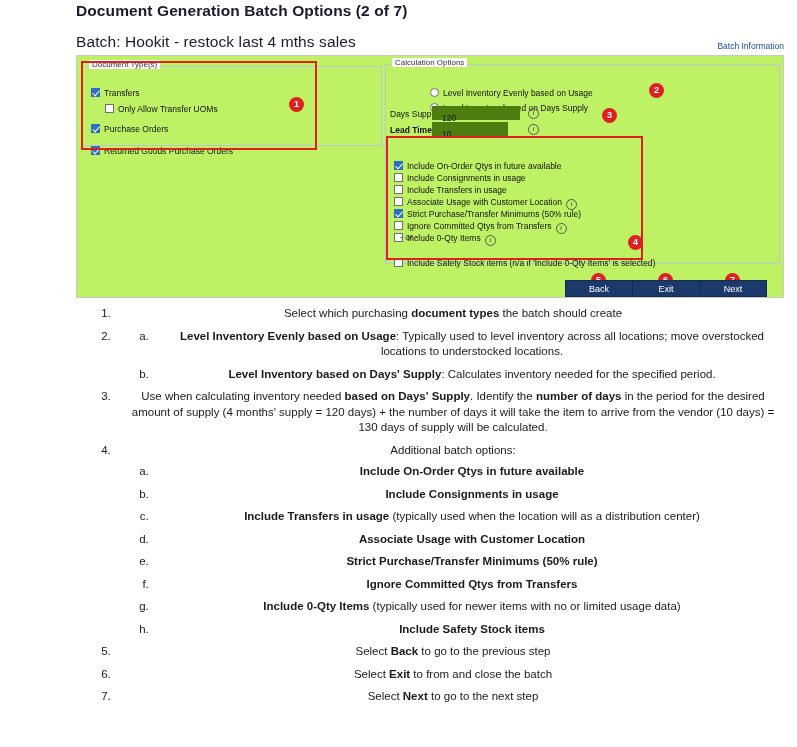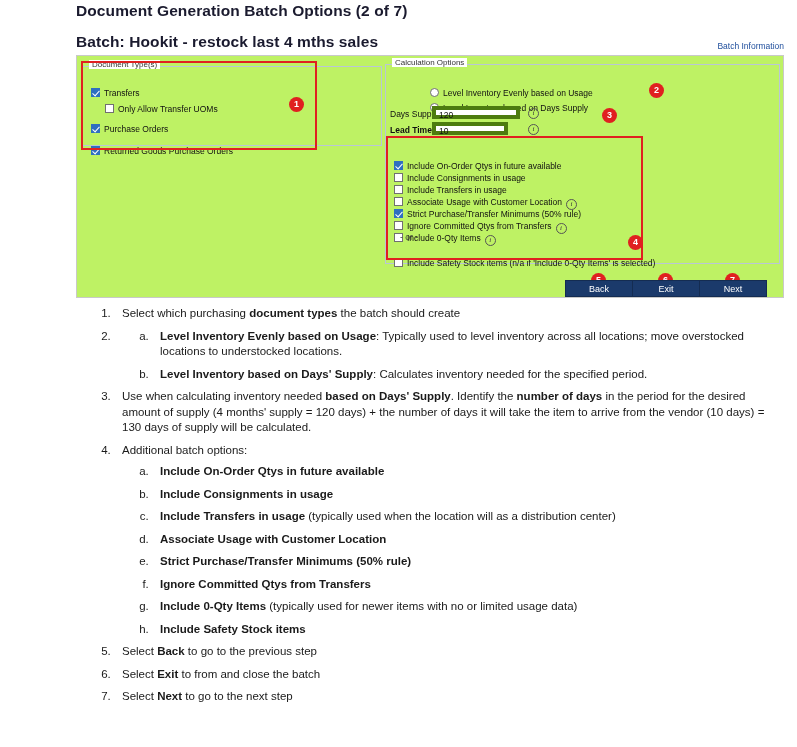--- a/index.html
+++ b/index.html
@@ -27,21 +27,21 @@
     font-size: 15.5px;
     font-weight: bold;
     color: #1a1a2e;
     letter-spacing: 0.1px;
   }
   .batch-title {
     position: absolute;
     left: 76px;
     top: 33px;
     font-size: 15.5px;
-    font-weight: bold;
+    font-weight: normal;
     color: #1a1a2e;
     letter-spacing: 0.1px;
   }
   .batch-info-link {
     position: absolute;
     right: 13px;
     top: 41px;
     font-size: 8.5px;
     color: #1f4e9c;
     text-decoration: none;
@@ -157,21 +157,21 @@
     font-family: "Liberation Serif", serif;
   }
   .field-label {
     position: absolute;
     font-size: 8.5px;
     color: #111;
   }
   .text-input {
     position: absolute;
     height: 13px;
-    border: 4px solid #4d7c0f;
+    border: 7px solid #4d7c0f;
     background: #ffffff;
     font-size: 8.5px;
     font-family: "Liberation Sans", sans-serif;
     padding: 0 3px;
     box-sizing: border-box;
     color: #111;
     line-height: 11px;
   }
   
   .redbox {
@@ -217,20 +217,21 @@
     top: 306px;
     width: 700px;
     font-size: 11.5px;
     color: #1a1a1a;
     line-height: 15.5px;
   }
   ol.lvl1 {
     margin: 0;
     padding-left: 30px;
     list-style-type: decimal;
+    text-align: center;
   }
   ol.lvl1 > li {
     margin-bottom: 7px;
     padding-left: 8px;
   }
   ol.lvl2 {
     margin: 6px 0 2px 0;
     padding-left: 30px;
     list-style-type: lower-alpha;
   }

